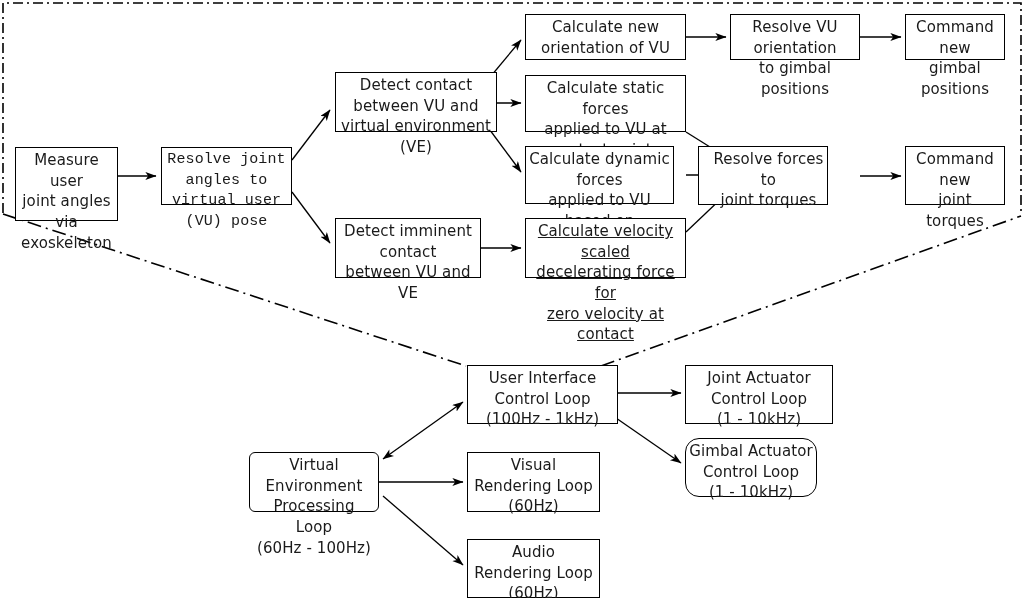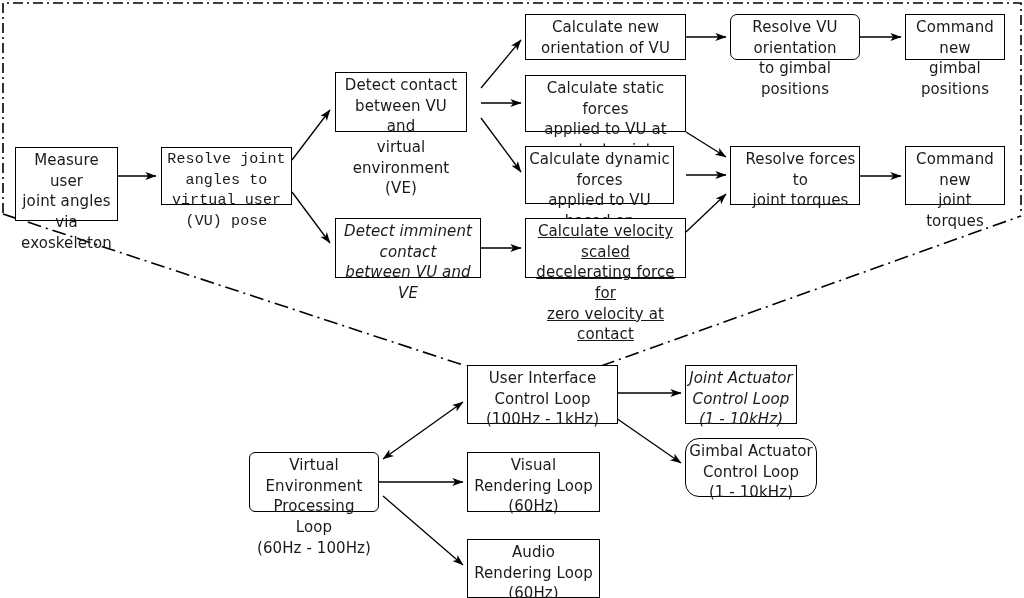--- a/index.html
+++ b/index.html
@@ -99,54 +99,54 @@
       <path d="M603,409 L681,463" marker-end="url(#ah)"></path>
     </g>
   </svg>
 
   <div class="node" style="left: 15px; top: 147px; width: 103px; height: 74px;">
     <span>Measure user<br>joint angles<br>via exoskeleton</span>
   </div>
   <div class="node" style="left: 161px; top: 147px; width: 131px; height: 58px; font-family: Liberation Mono, monospace;">
     <span>Resolve joint angles to<br>virtual user (VU) pose</span>
   </div>
-  <div class="node" style="left: 335px; top: 72px; width: 132px; height: 60px;">
+  <div class="node" style="left: 335px; top: 72px; width: 162px; height: 60px;">
     <span>Detect contact<br>between VU and<br>virtual environment (VE)</span>
   </div>
-  <div class="node" style="left: 335px; top: 218px; width: 146px; height: 60px; font-style: italic;">
+  <div class="node" style="left: 335px; top: 218px; width: 146px; height: 60px;">
     <span>Detect imminent contact<br>between VU and VE</span>
   </div>
   <div class="node" style="left: 525px; top: 14px; width: 161px; height: 46px;">
     <span>Calculate new<br>orientation of VU</span>
   </div>
   <div class="node" style="left: 525px; top: 75px; width: 161px; height: 57px;">
     <span>Calculate static forces<br>applied to VU at<br>contact points</span>
   </div>
   <div class="node" style="left: 525px; top: 146px; width: 149px; height: 58px;">
     <span>Calculate dynamic forces<br>applied to VU based on<br>position and velocity changes</span>
   </div>
   <div class="node" style="left: 525px; top: 218px; width: 161px; height: 60px; text-decoration: underline;">
     <span>Calculate velocity scaled<br>decelerating force for<br>zero velocity at contact</span>
   </div>
-  <div class="node" style="left: 730px; top: 14px; width: 130px; height: 46px; border-radius: 7px;">
+  <div class="node" style="left: 730px; top: 14px; width: 130px; height: 46px;">
     <span>Resolve VU orientation<br>to gimbal positions</span>
   </div>
   <div class="node" style="left: 905px; top: 14px; width: 100px; height: 46px;">
     <span>Command new<br>gimbal positions</span>
   </div>
-  <div class="node" style="left: 730px; top: 146px; width: 130px; height: 59px; padding-left: 14px;">
+  <div class="node" style="left: 698px; top: 146px; width: 130px; height: 59px; padding-left: 14px;">
     <span>Resolve forces to<br>joint torques</span>
   </div>
   <div class="node" style="left: 905px; top: 146px; width: 100px; height: 59px;">
     <span>Command new<br>joint torques</span>
   </div>
   <div class="node" style="left: 467px; top: 365px; width: 151px; height: 59px;">
     <span>User Interface<br>Control Loop<br>(100Hz - 1kHz)</span>
   </div>
-  <div class="node" style="left: 685px; top: 365px; width: 112px; height: 59px; font-style: italic;">
+  <div class="node" style="left: 685px; top: 365px; width: 148px; height: 59px;">
     <span>Joint Actuator<br>Control Loop<br>(1 - 10kHz)</span>
   </div>
   <div class="node" style="left: 685px; top: 438px; width: 132px; height: 59px; border-radius: 14px;">
     <span>Gimbal Actuator<br>Control Loop<br>(1 - 10kHz)</span>
   </div>
   <div class="node" style="left: 249px; top: 452px; width: 130px; height: 60px; border-radius: 6px;">
     <span>Virtual Environment<br>Processing Loop<br>(60Hz - 100Hz)</span>
   </div>
   <div class="node" style="left: 467px; top: 452px; width: 133px; height: 60px;">
     <span>Visual Rendering Loop<br>(60Hz)</span>

